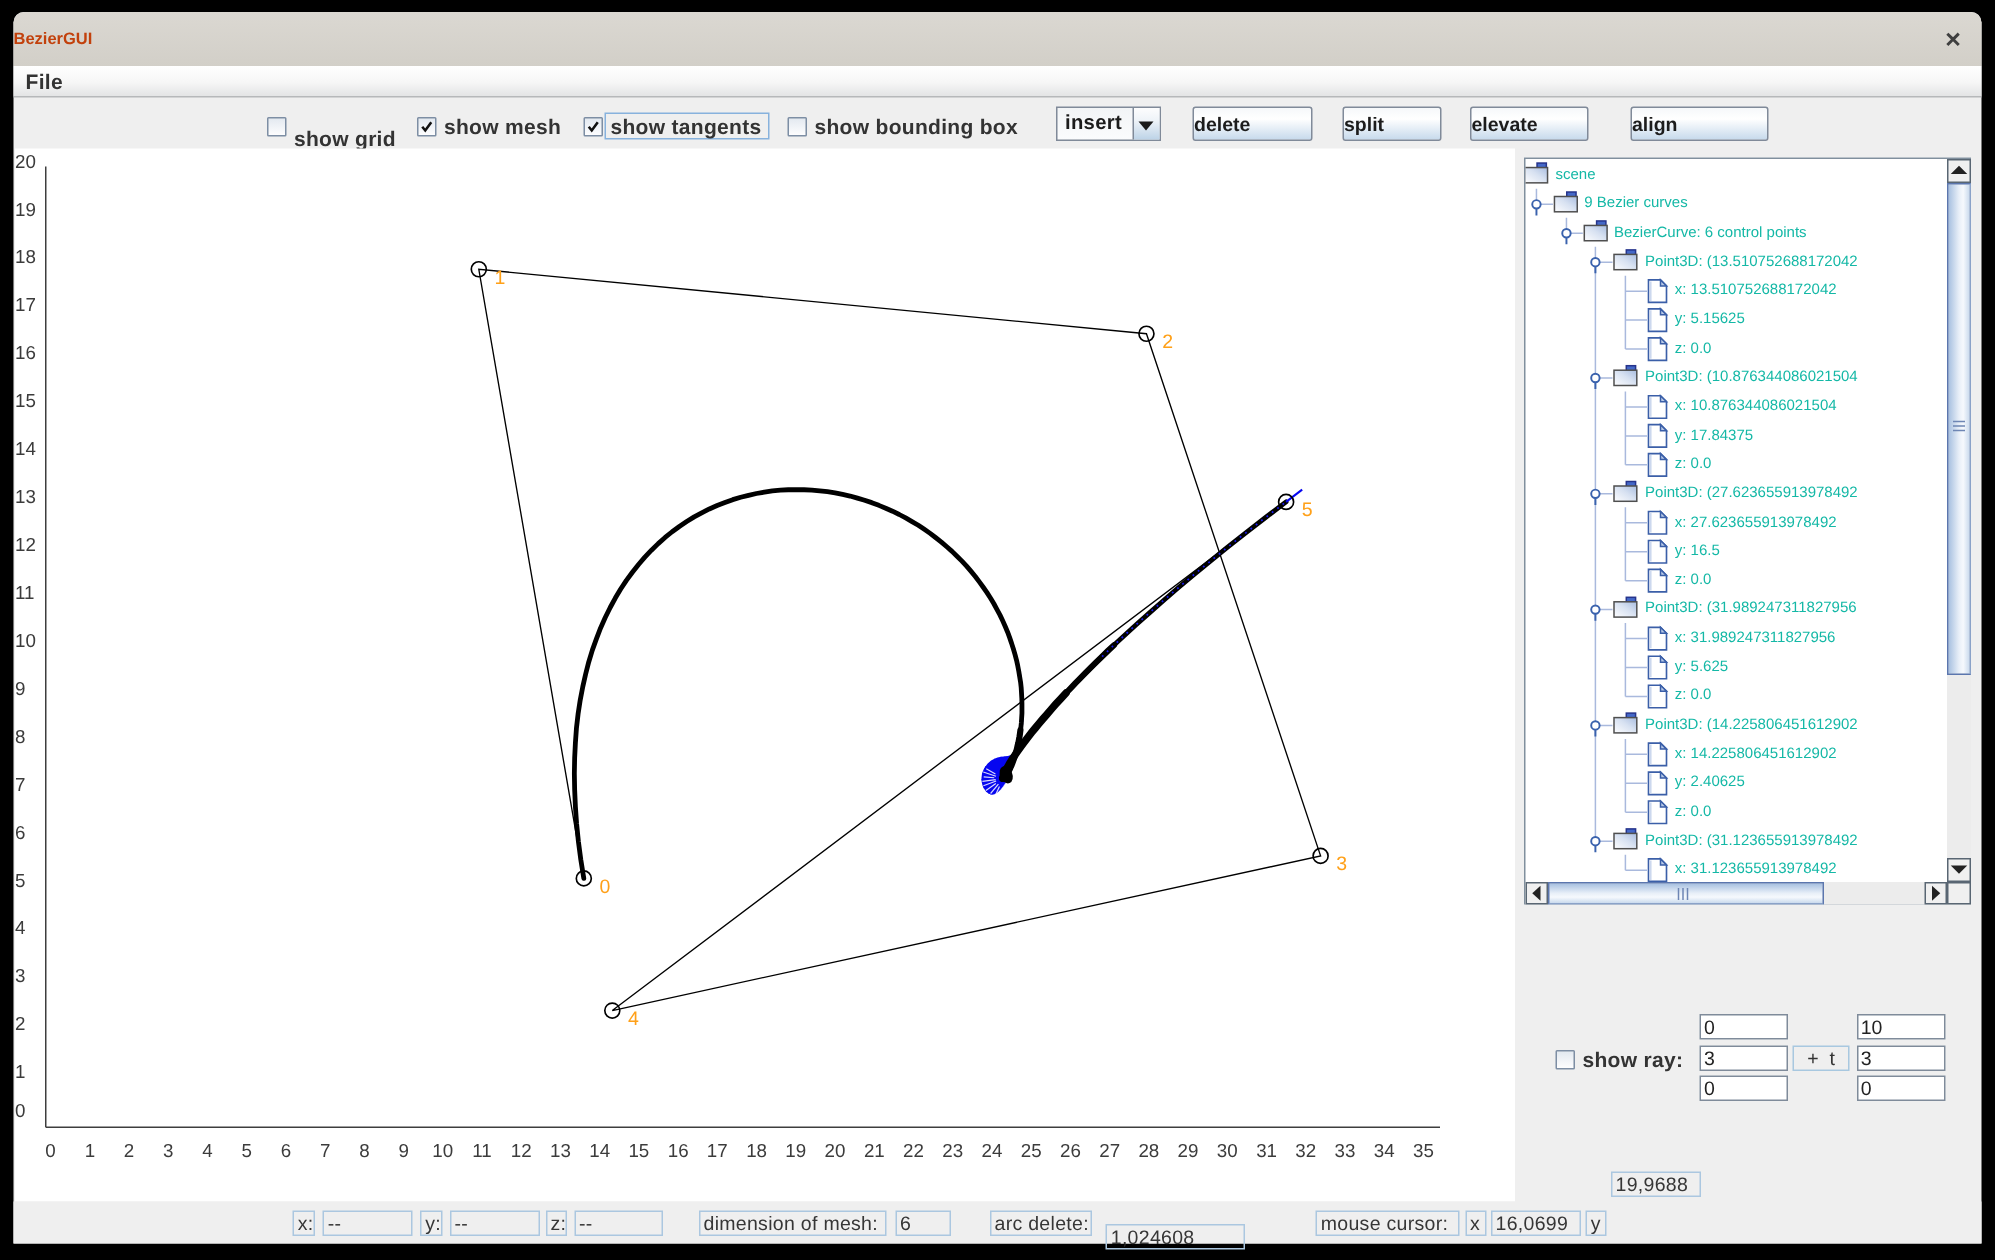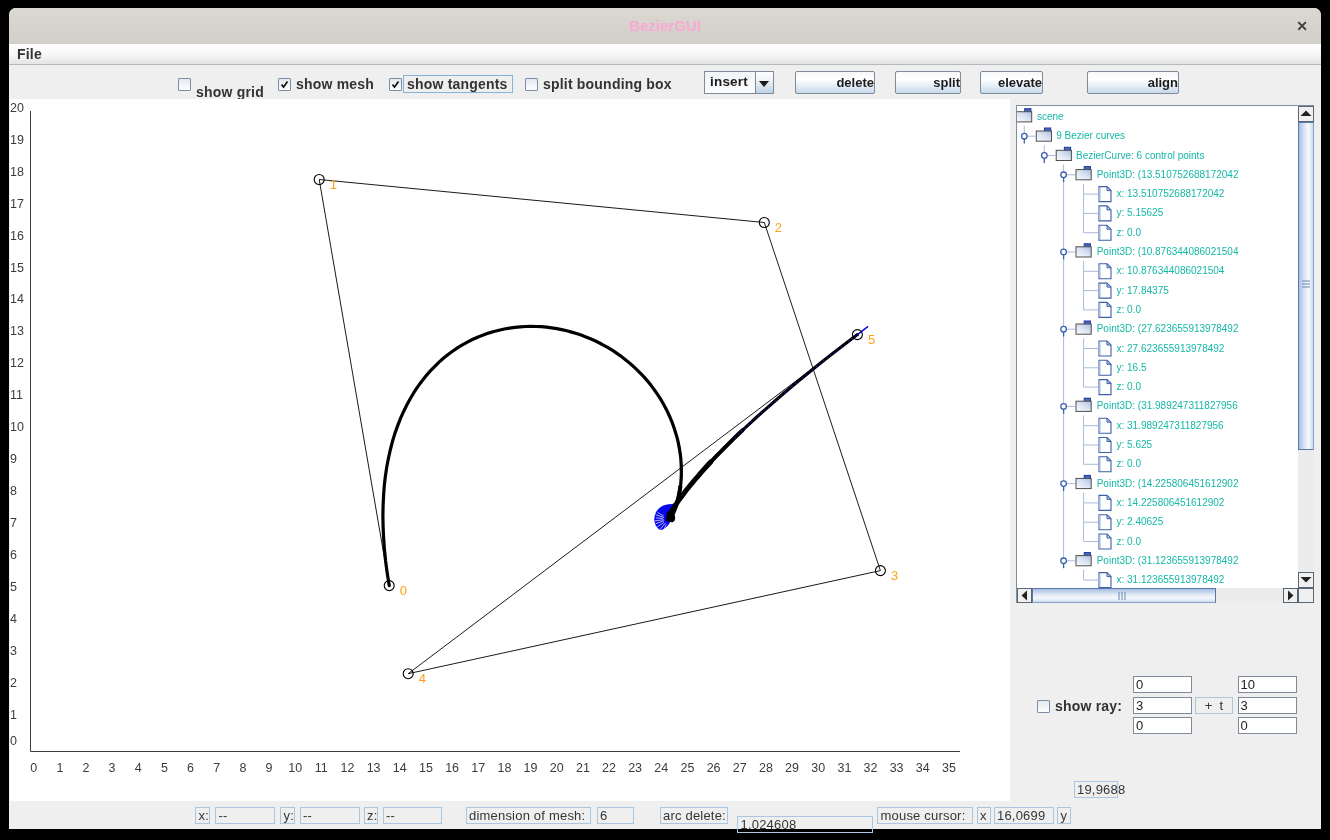--- a/index.html
+++ b/index.html
@@ -1,54 +1,54 @@
 <!DOCTYPE html>
 <html><head><meta charset="utf-8"><style>
 *{margin:0;padding:0;box-sizing:border-box}
 body{width:1330px;height:840px;background:#000;font-family:"Liberation Sans",sans-serif;position:relative;overflow:hidden}
 .ab{position:absolute}
 .lbl{font-weight:bold;color:#333;font-size:14px;letter-spacing:0.2px;white-space:nowrap}
 .cb{width:13px;height:13px;border:1px solid #7d8ea4;background:linear-gradient(180deg,#e3e9f0,#fdfdfe);border-radius:1px}
-.btn{height:23px;border:1px solid #808a99;border-radius:2px;background:linear-gradient(180deg,#f6f8fa 0%,#ffffff 35%,#c7daec 100%);font-weight:bold;font-size:13px;color:#1c1c1c;text-align:right;line-height:21px}
+.btn{height:23px;border:1px solid #808a99;border-radius:2px;background:linear-gradient(180deg,#f6f8fa 0%,#ffffff 35%,#c7daec 100%);font-weight:bold;font-size:13px;color:#1c1c1c;text-align:left;line-height:21px}
 .sb{font-size:13px;letter-spacing:0.2px;color:#363636;border:1px solid #abc7e0;height:17px;line-height:15.5px;white-space:nowrap;padding:0 2.5px}
 .tf{border:1px solid #7f8b9a;background:#fff;font-size:13px;color:#222;line-height:15px;padding:0 2px;height:17px}
 .trow{font-size:10px;color:#14b8a6;white-space:nowrap;height:18px;line-height:18px}
 </style></head><body>
 <div class="ab" style="left:9px;top:8px;width:1312px;height:821px;background:#efefef;border-radius:7px 7px 0 0"></div>
 <div class="ab" style="left:9px;top:8px;width:1312px;height:36px;background:linear-gradient(180deg,#dbd8d2,#d2cfc8);border-radius:7px 7px 0 0"></div>
-<div class="ab" style="left:9px;top:8px;width:1312px;height:36px;line-height:36px;text-align:center;font-weight:bold;font-size:15px;color:#f9a8d4">BezierGUI</div>
+<div class="ab" style="left:9px;top:8px;width:1312px;height:36px;line-height:36px;text-align:left;font-weight:bold;font-size:11px;color:#c2410c">BezierGUI</div>
 <div class="ab" style="left:1289px;top:8px;width:26px;height:36px;line-height:36px;text-align:center;font-weight:bold;font-size:14px;color:#3f3f3f">✕</div>
 <div class="ab" style="left:9px;top:44px;width:1312px;height:21px;background:linear-gradient(180deg,#ffffff 0%,#f6f6f6 55%,#e3e4e5 100%);border-bottom:1px solid #b6b8ba"></div>
 <div class="ab lbl" style="left:17px;top:44px;height:20px;line-height:20px">File</div>
 <div class="ab cb" style="left:178px;top:78px"></div>
 <div class="ab lbl" style="left:196px;top:84px;height:17px;line-height:17px">show grid</div>
 <div class="ab cb" style="left:278px;top:78px">
     <svg width="11" height="11" style="position:absolute;left:0px;top:0px">
       <path d="M2.5,5.5 L4.5,8 L8.5,2.5" stroke="#111" stroke-width="1.7" fill="none"></path>
     </svg>
   </div>
 <div class="ab lbl" style="left:296px;top:76px;height:17px;line-height:17px">show mesh</div>
 <div class="ab cb" style="left:389px;top:78px">
     <svg width="11" height="11" style="position:absolute;left:0px;top:0px">
       <path d="M2.5,5.5 L4.5,8 L8.5,2.5" stroke="#111" stroke-width="1.7" fill="none"></path>
     </svg>
   </div>
 <div class="ab" style="left:403px;top:75px;width:110px;height:18px;border:1px solid #87b2dd"></div>
 <div class="ab lbl" style="left:407px;top:76px;height:17px;line-height:17px">show tangents</div>
 <div class="ab cb" style="left:525px;top:78px"></div>
-<div class="ab lbl" style="left:543px;top:76px;height:17px;line-height:17px">split bounding box</div>
+<div class="ab lbl" style="left:543px;top:76px;height:17px;line-height:17px">show bounding box</div>
 <div class="ab" style="left:704px;top:71px;width:70px;height:23px;border:1px solid #808a99;background:linear-gradient(180deg,#f2f4f6,#fbfcfd)"></div>
 <div class="ab lbl" style="left:710px;top:71px;height:23px;line-height:22px;font-size:13.5px;color:#1c1c1c">insert</div>
 <div class="ab" style="left:755px;top:72px;width:18px;height:21px;border-left:1px solid #808a99;background:linear-gradient(180deg,#fdfdfe 0%,#eef3f8 40%,#bdd3e7 100%)"></div>
 <svg class="ab" style="left:758px;top:80px" width="12" height="8">
     <path d="M1,1 L11,1 L6,7 Z" fill="#1a1a1a"></path>
   </svg>
 <div class="ab btn" style="left:795px;top:71px;width:80px">delete</div>
 <div class="ab btn" style="left:895px;top:71px;width:66px">split</div>
-<div class="ab btn" style="left:980px;top:71px;width:63px">elevate</div>
+<div class="ab btn" style="left:980px;top:71px;width:79px">elevate</div>
 <div class="ab btn" style="left:1087px;top:71px;width:92px">align</div>
 <div class="ab" style="left:10px;top:99px;width:1000px;height:702px;background:#fff"></div>
 <svg class="ab" style="left:10px;top:99px" width="1000" height="702" viewBox="10 99 1000 702">
     <path d="M30.5,111 V751.5 M30.5,751.5 H960" stroke="#3e3e3e" stroke-width="1" fill="none"></path>
     <text x="33.7" y="771.5" font-size="12.5" fill="#3c3c3c" text-anchor="middle">0</text>
     <text x="59.9" y="771.5" font-size="12.5" fill="#3c3c3c" text-anchor="middle">1</text>
     <text x="86.0" y="771.5" font-size="12.5" fill="#3c3c3c" text-anchor="middle">2</text>
     <text x="112.1" y="771.5" font-size="12.5" fill="#3c3c3c" text-anchor="middle">3</text>
     <text x="138.3" y="771.5" font-size="12.5" fill="#3c3c3c" text-anchor="middle">4</text>
     <text x="164.4" y="771.5" font-size="12.5" fill="#3c3c3c" text-anchor="middle">5</text>
@@ -325,17 +325,17 @@
 <div class="ab" style="left:9px;top:801px;width:1312px;height:28px;background:#efefef"></div>
 <div class="ab sb" style="left:195px;top:806.5px;width:15px">x:</div>
 <div class="ab sb" style="left:215px;top:806.5px;width:60px">--</div>
 <div class="ab sb" style="left:280px;top:806.5px;width:15px">y:</div>
 <div class="ab sb" style="left:299.5px;top:806.5px;width:60px">--</div>
 <div class="ab sb" style="left:363.5px;top:806.5px;width:14px">z:</div>
 <div class="ab sb" style="left:382.5px;top:806.5px;width:59px">--</div>
 <div class="ab sb" style="left:465.5px;top:806.5px;width:125px">dimension of mesh:</div>
 <div class="ab sb" style="left:596.5px;top:806.5px;width:37px">6</div>
 <div class="ab sb" style="left:659.5px;top:806.5px;width:68px">arc delete:</div>
-<div class="ab sb" style="left:737px;top:816px;width:136px">1,024608</div>
+<div class="ab sb" style="left:737px;top:816px;width:93px">1,024608</div>
 <div class="ab sb" style="left:877px;top:806.5px;width:96px">mouse cursor:</div>
 <div class="ab sb" style="left:976.5px;top:806.5px;width:14px">x</div>
 <div class="ab sb" style="left:993.5px;top:806.5px;width:60px">16,0699</div>
 <div class="ab sb" style="left:1057px;top:806.5px;width:13.5px">y</div>
-<div class="ab sb" style="left:1073.5px;top:781px;width:44px">19,9688</div>
+<div class="ab sb" style="left:1073.5px;top:781px;width:60px">19,9688</div>
 </body></html>

